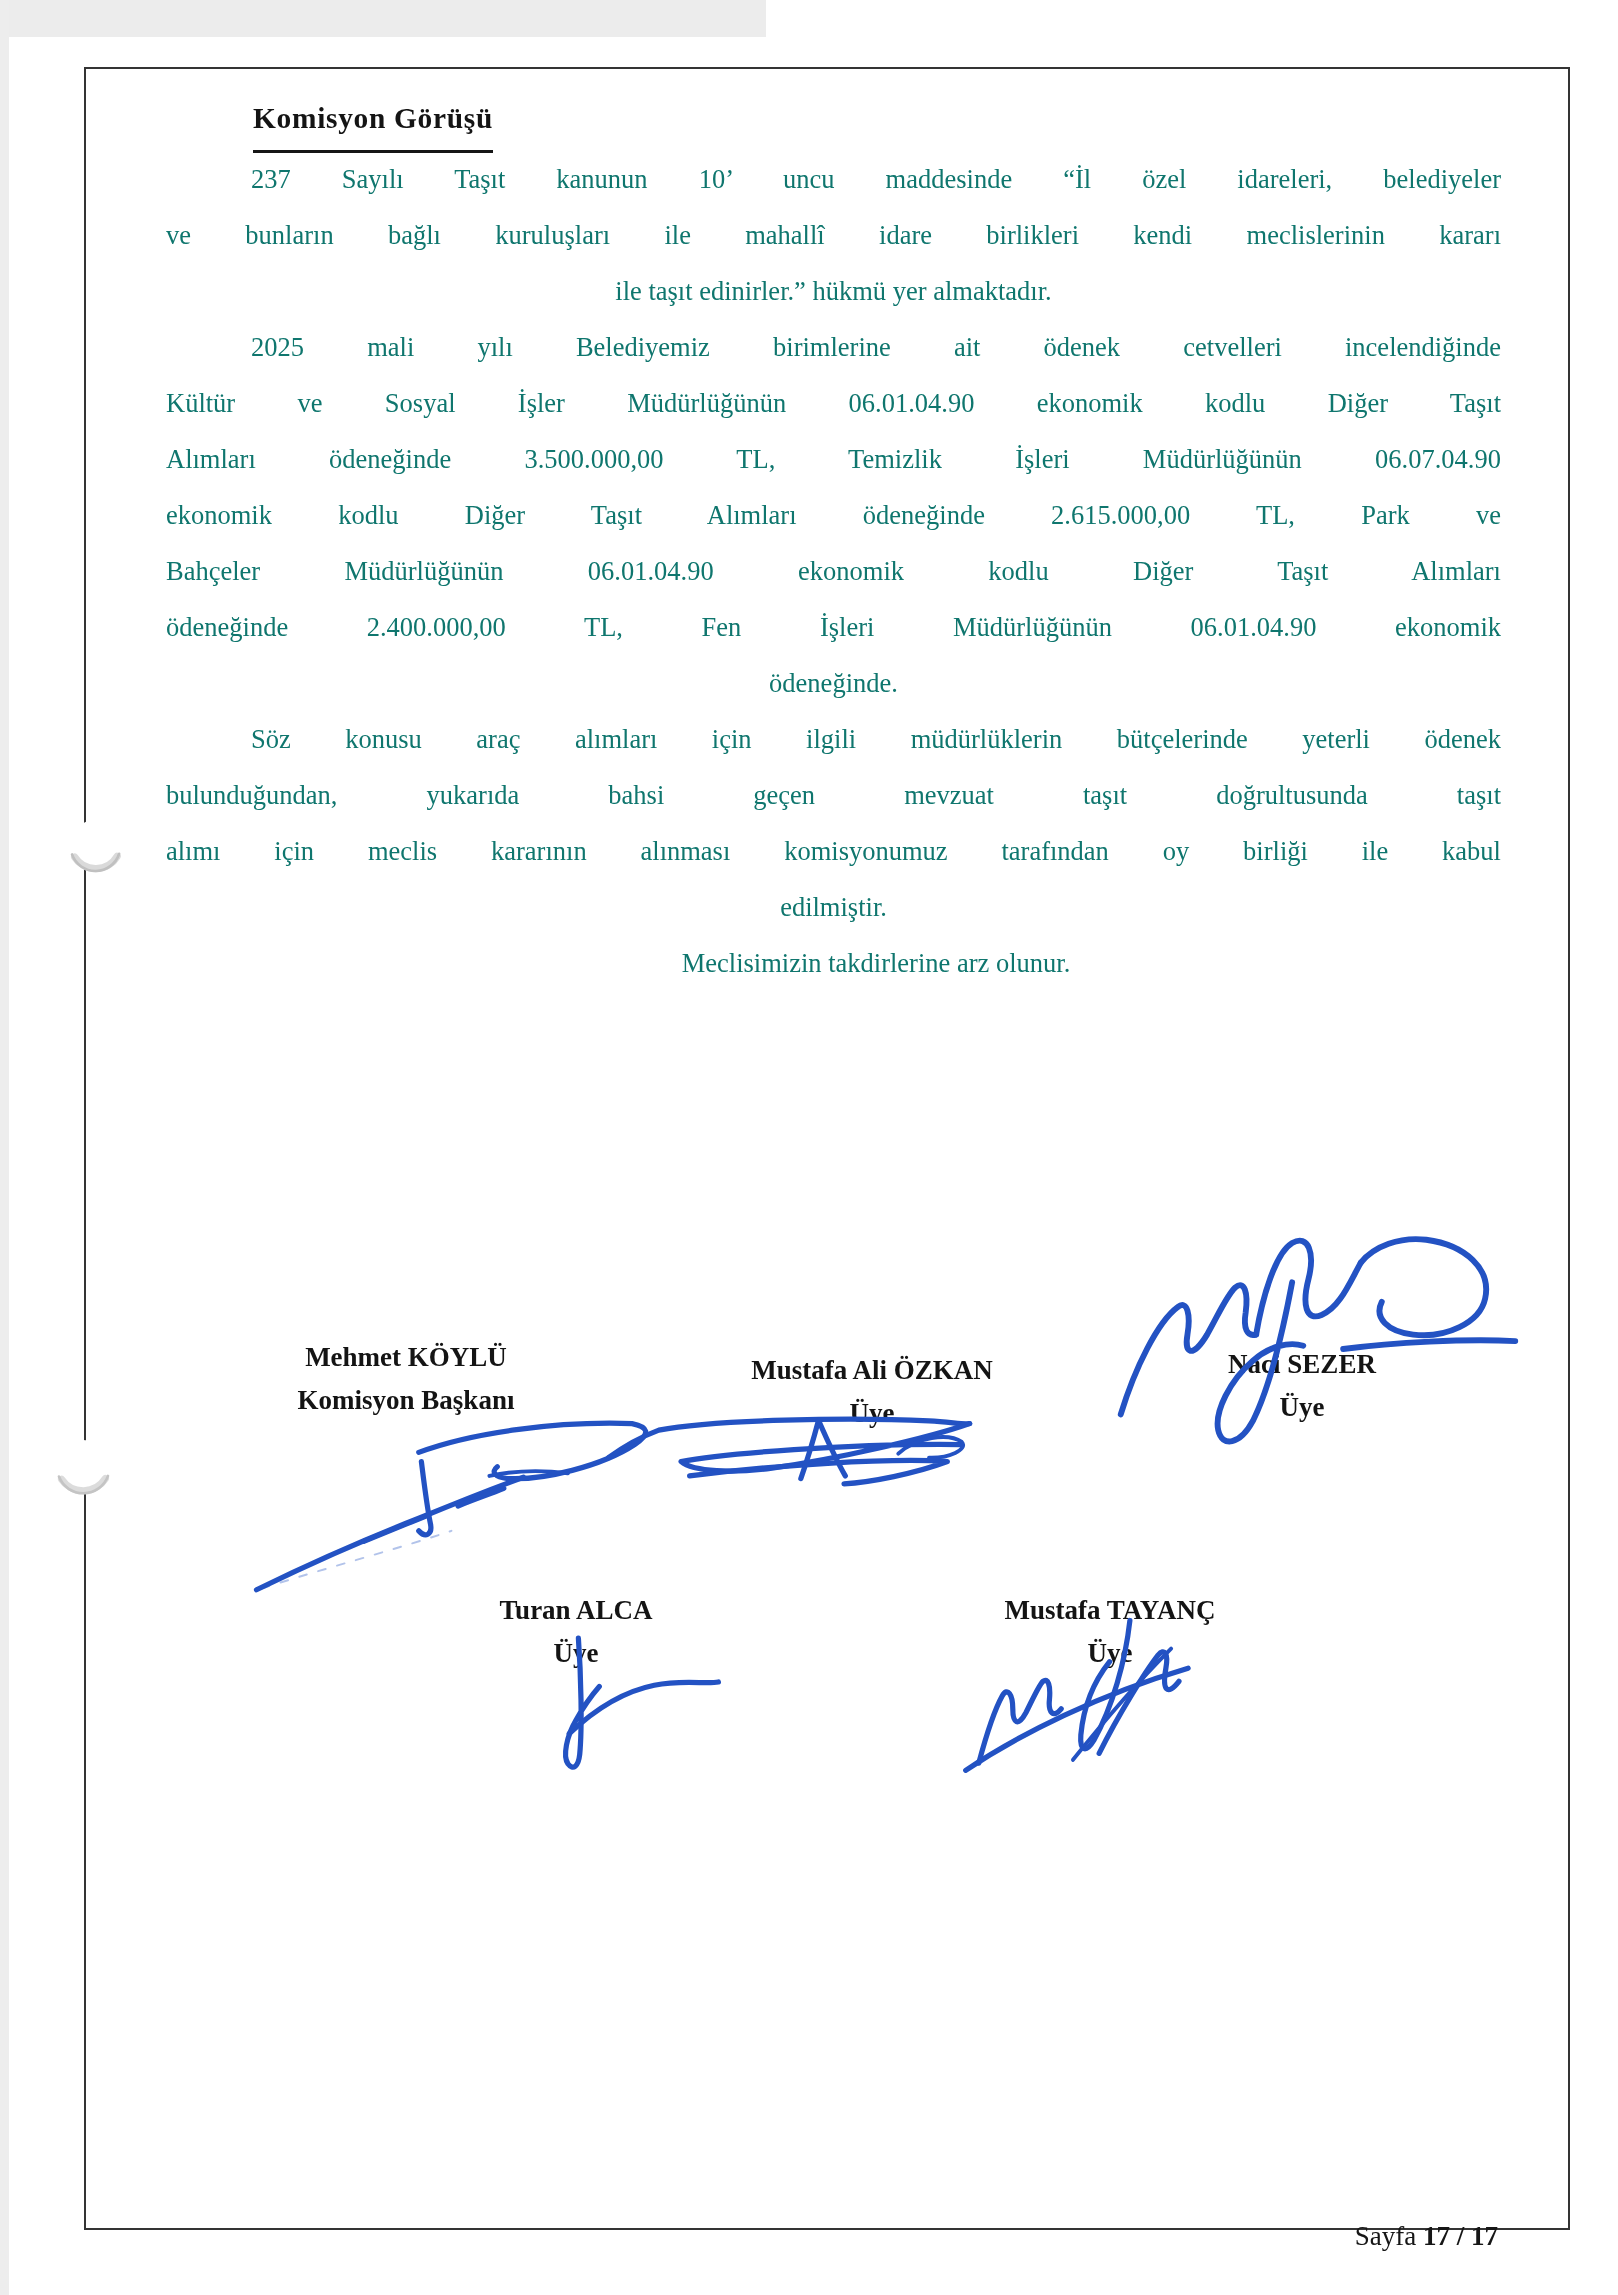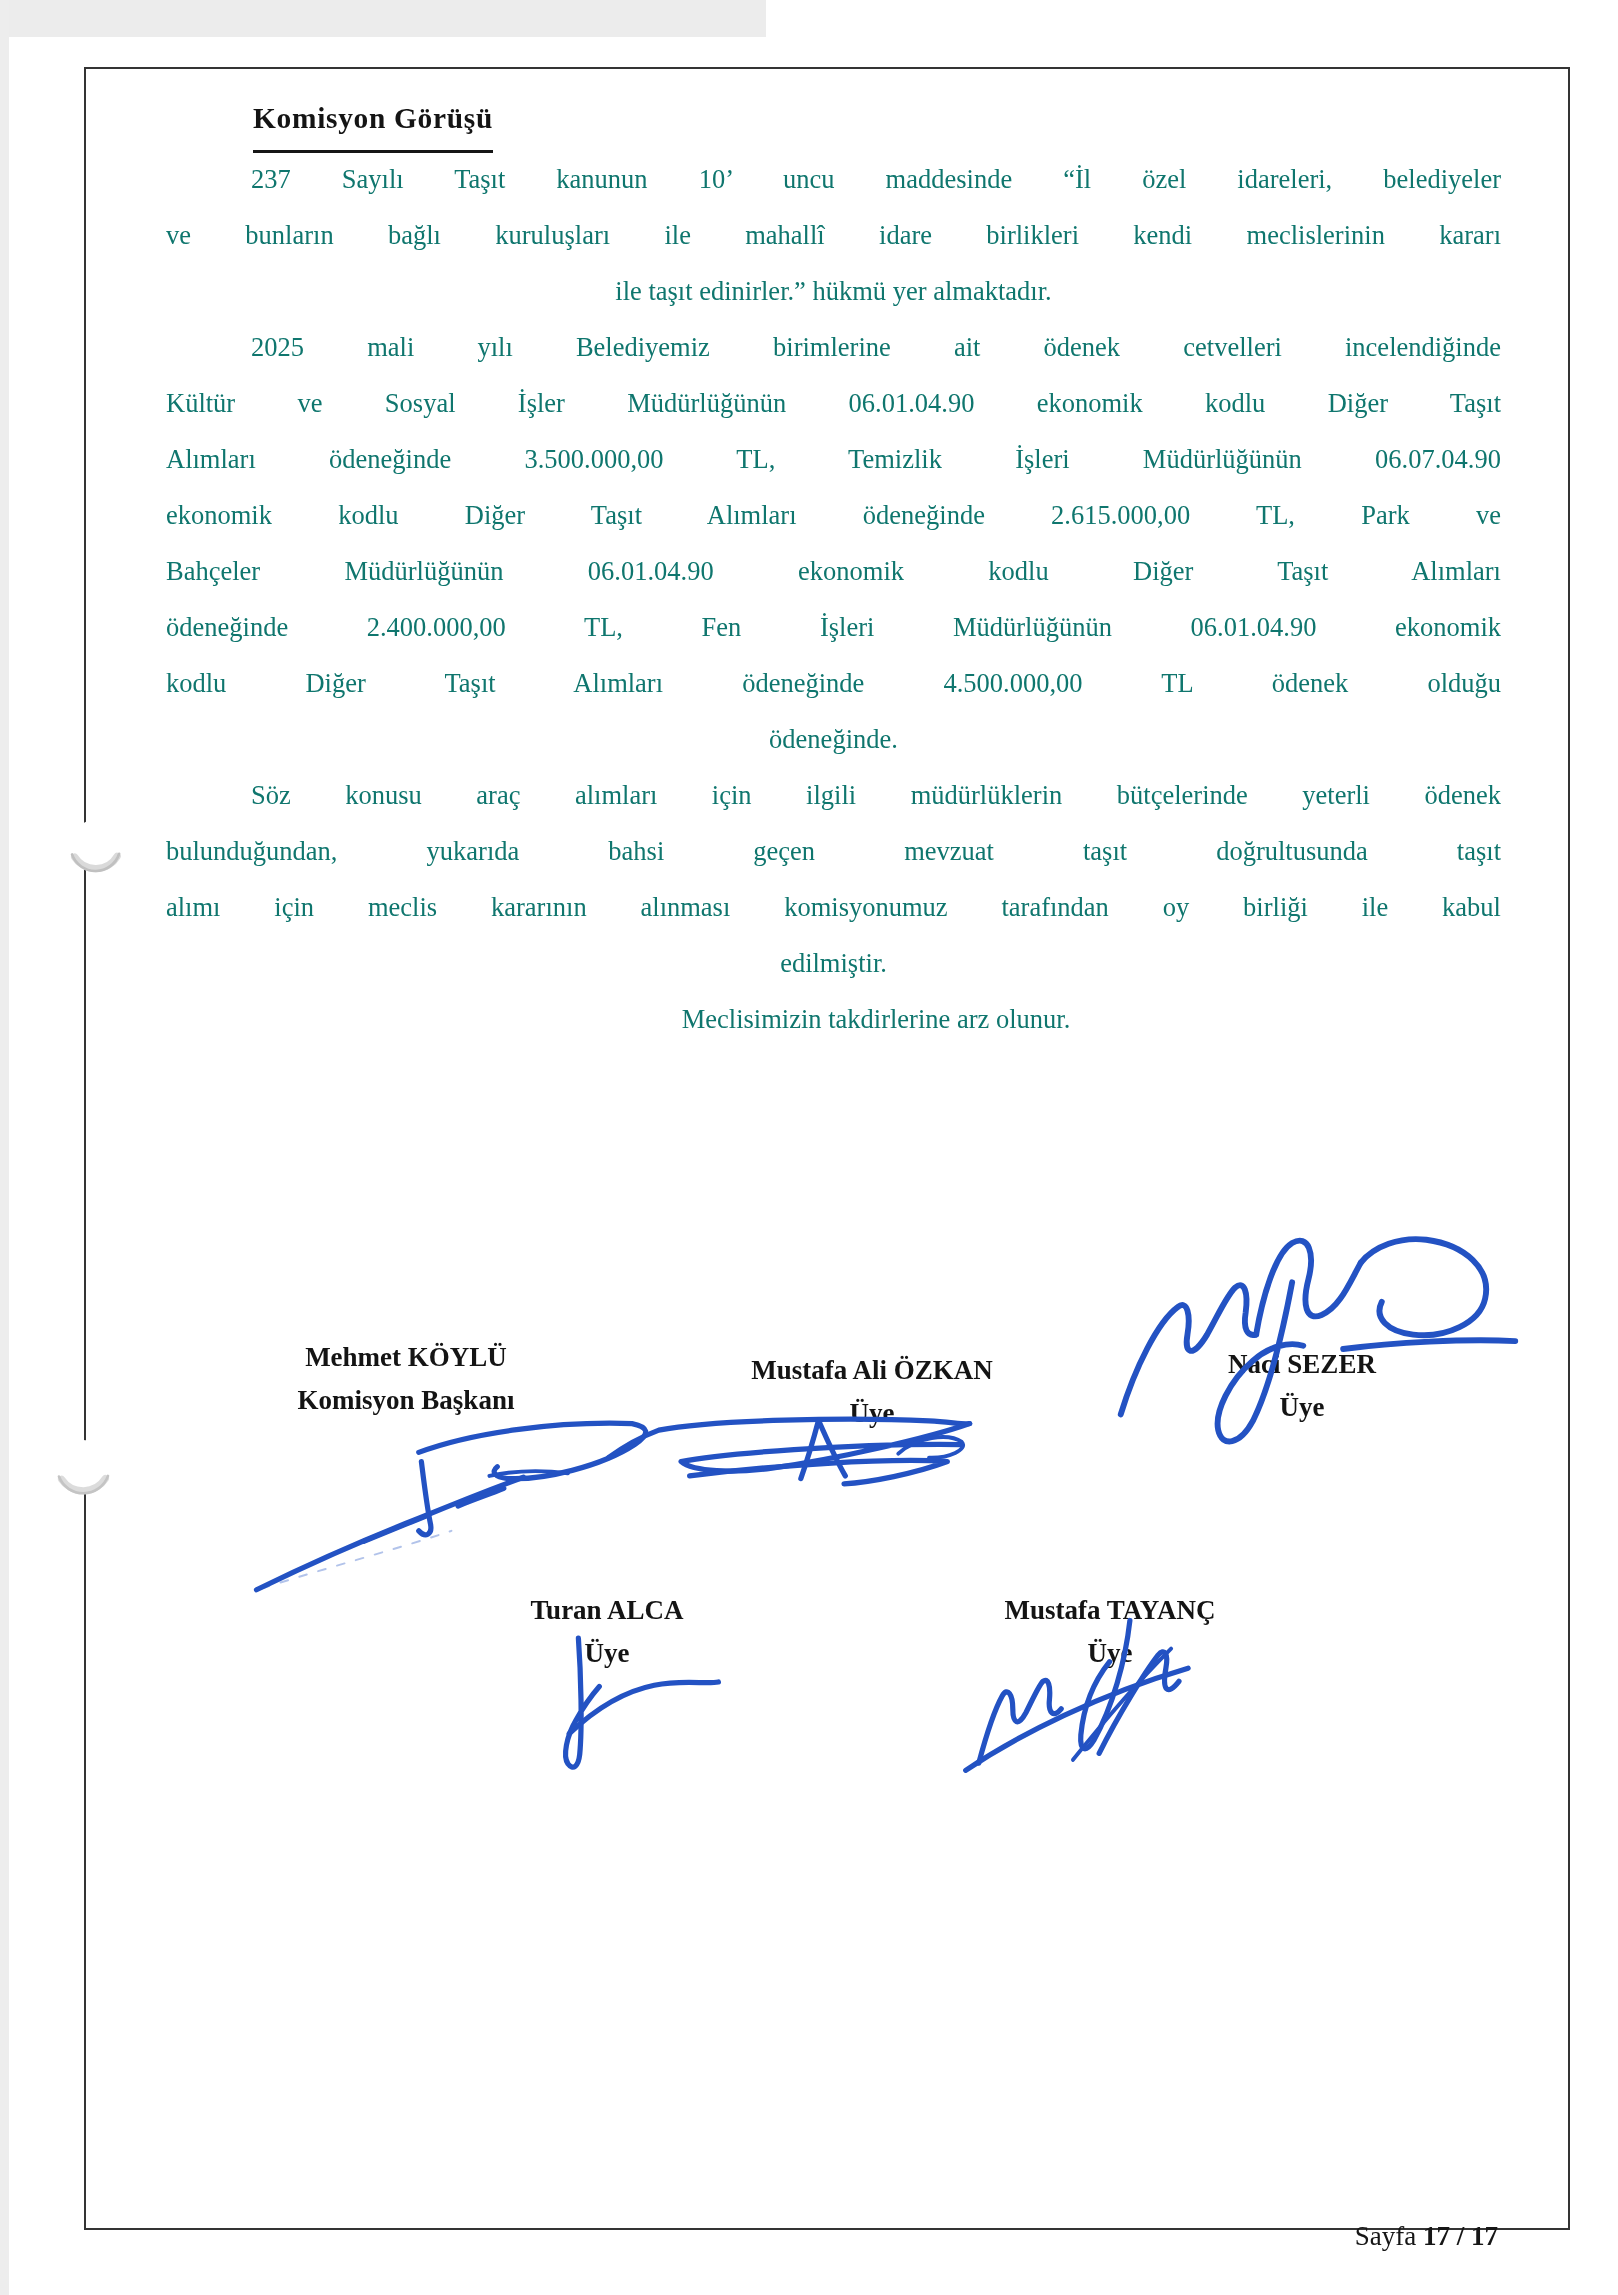--- a/index.html
+++ b/index.html
@@ -35,21 +35,21 @@
   .line.ind{padding-left:85px;}
   .line.j.ind{padding-left:0;text-indent:85px;}
   
   .sig-block{
     position:absolute;width:314px;text-align:center;
     font-size:27px;font-weight:bold;line-height:43px;color:#141414;
   }
   .sig-koylu-block{left:249px;top:1336px;}
   .sig-ozkan-block{left:715px;top:1349px;}
   .sig-sezer-block{left:1145px;top:1343px;}
-  .sig-alca-block{left:450px;top:1589px;}
+  .sig-alca-block{left:419px;top:1589px;}
   .sig-tayanc-block{left:953px;top:1589px;}
   
   .footer{
     position:absolute;right:120px;top:2184px;
     font-size:27px;color:#161616;margin-top:37px;
   }
   .footer b{font-weight:bold;}
   .overlay{position:absolute;left:0;top:0;width:1618px;height:2295px;pointer-events:none;}
   .sig-stroke{fill:none;stroke:#2352c3;stroke-width:8;stroke-linecap:round;stroke-linejoin:round;}
   .sig-stroke.thin{stroke-width:6;}
@@ -71,21 +71,20 @@
   <div class="body-text">
     <div class="line j ind">237 Sayılı Taşıt kanunun 10’ uncu maddesinde “İl özel idareleri, belediyeler</div>
     <div class="line j">ve bunların bağlı kuruluşları ile mahallî idare birlikleri kendi meclislerinin kararı</div>
     <div class="line">ile taşıt edinirler.” hükmü yer almaktadır.</div>
     <div class="line j ind">2025 mali yılı Belediyemiz birimlerine ait ödenek cetvelleri incelendiğinde</div>
     <div class="line j">Kültür ve Sosyal İşler Müdürlüğünün 06.01.04.90 ekonomik kodlu Diğer Taşıt</div>
     <div class="line j">Alımları ödeneğinde 3.500.000,00 TL, Temizlik İşleri Müdürlüğünün 06.07.04.90</div>
     <div class="line j">ekonomik kodlu Diğer Taşıt Alımları ödeneğinde 2.615.000,00 TL, Park ve</div>
     <div class="line j">Bahçeler Müdürlüğünün 06.01.04.90 ekonomik kodlu Diğer Taşıt Alımları</div>
     <div class="line j">ödeneğinde 2.400.000,00 TL, Fen İşleri Müdürlüğünün 06.01.04.90 ekonomik</div>
-    <div class="line j">kodlu Diğer Taşıt Alımları ödeneğinde 4.500.000,00 TL ödenek olduğu</div>
     <div class="line">ödeneğinde.</div>
     <div class="line j ind">Söz konusu araç alımları için ilgili müdürlüklerin bütçelerinde yeterli ödenek</div>
     <div class="line j">bulunduğundan, yukarıda bahsi geçen mevzuat taşıt doğrultusunda taşıt</div>
     <div class="line j">alımı için meclis kararının alınması komisyonumuz tarafından oy birliği ile kabul</div>
     <div class="line">edilmiştir.</div>
     <div class="line ind">Meclisimizin takdirlerine arz olunur.</div>
   </div>
 
   <div class="sig-block sig-koylu-block">
     <div>Mehmet KÖYLÜ</div>

